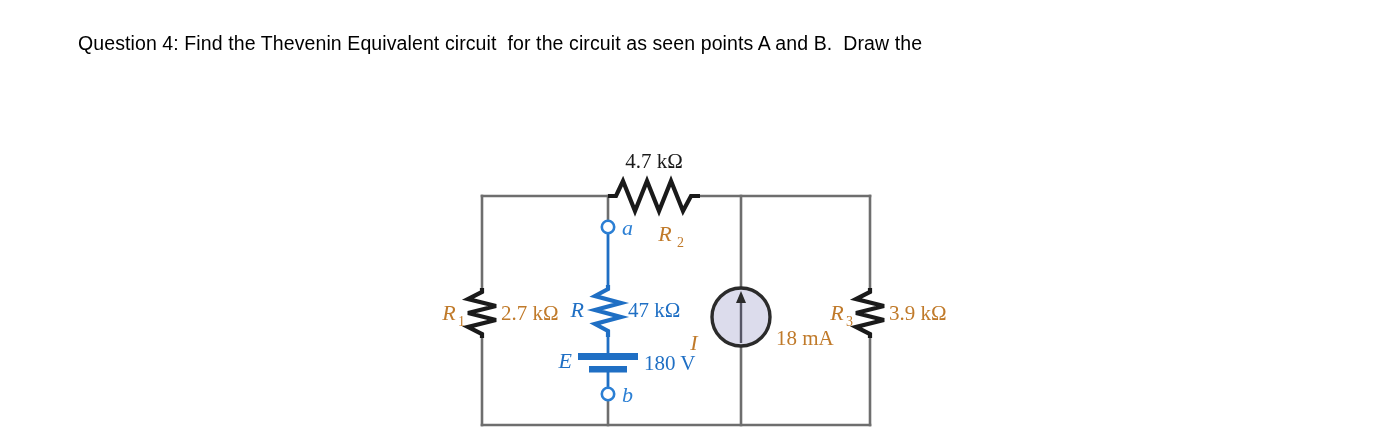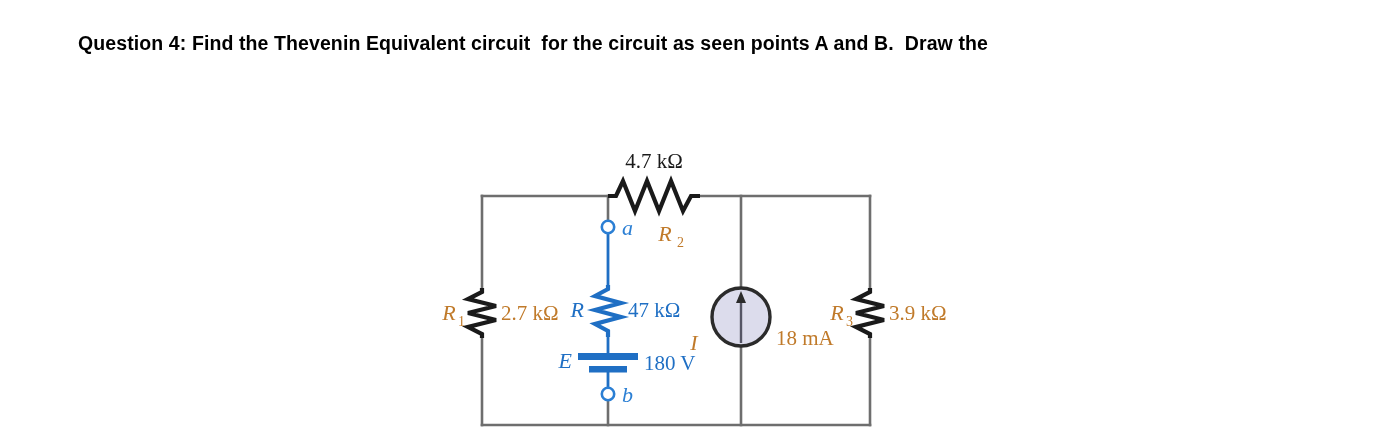--- a/index.html
+++ b/index.html
@@ -15,21 +15,21 @@
     font-family: "Liberation Sans", sans-serif;
   }
 
   
   #question-prompt {
     position: absolute;
     left: 78px;
     top: 26px;
     width: 1180px;
     font-family: "Liberation Sans", sans-serif;
-    font-weight: bold;
+    font-weight: normal;
     font-size: 19.5px;
     line-height: 34px;
     color: #000000;
     letter-spacing: 0.1px;
   }
   #question-prompt .q-line { display: block; white-space: pre-wrap; }
 
   
   #circuit-figure {
     position: absolute;

